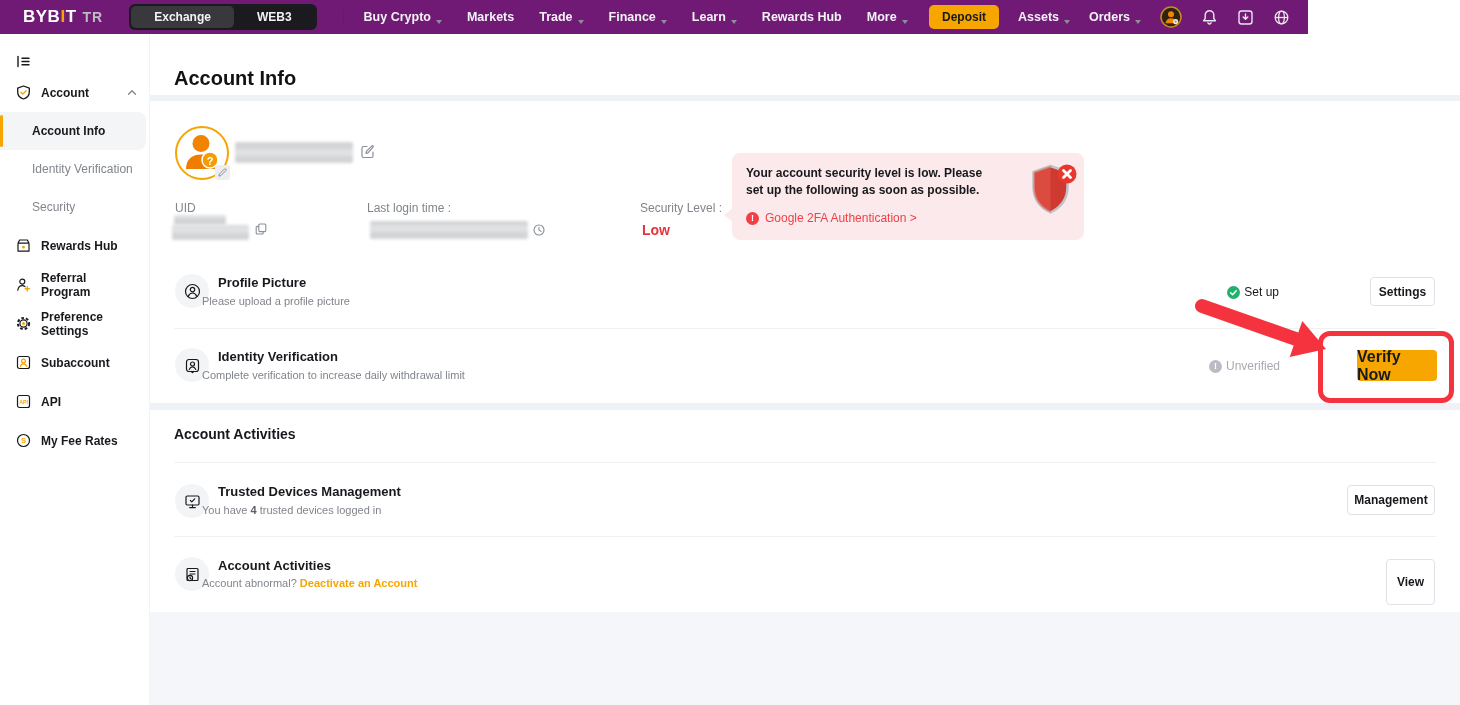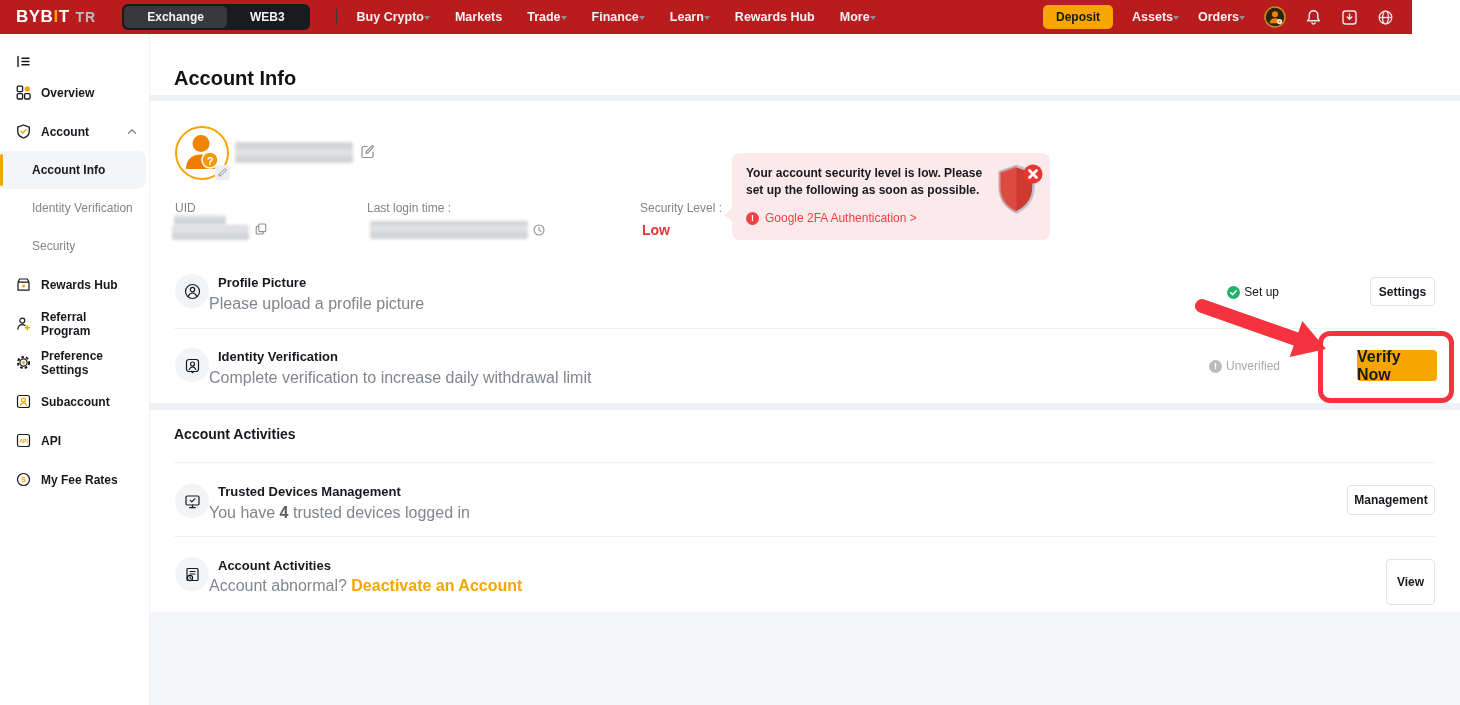--- a/index.html
+++ b/index.html
@@ -5,33 +5,33 @@
   * { box-sizing: border-box; }
   html,body { margin:0; padding:0; }
   body {
     width:1460px; height:705px; position:relative; overflow:hidden;
     font-family:"Liberation Sans", sans-serif; background:#ffffff; color:#16181d;
   }
   svg { display:block; }
 
   
   .topnav{
-    position:absolute; top:0; left:0; width:1412px; height:34px;
-    background:#b91c1c; display:flex; align-items:center; padding:0 18px 0 16px;
+    position:absolute; top:0; left:0; width:1308px; height:34px;
+    background:#701a75; display:flex; align-items:center; padding:0 18px 0 23px;
   }
   .logo{ display:flex; align-items:baseline; cursor:pointer; }
   .logo .lg{ color:#ffffff; font-weight:800; font-size:17px; letter-spacing:.5px; }
   .logo .lg.accent{ color:#f7a600; }
   .logo .region{ color:#b9bcc1; font-weight:600; font-size:14px; margin-left:6px; letter-spacing:1px; }
   .toggle{ margin-left:26px; background:#1b1b1f; border-radius:6px; padding:2px; display:flex; }
   .toggle .opt{ font-size:12px; font-weight:700; color:#f2f3f5; padding:4px 23px; border-radius:5px; cursor:pointer; }
   .toggle .opt.active{ background:#38383d; }
   .nav-sep{ width:1px; height:16px; background:#38383d; margin:0 20px 0 26px; }
   .menu{ display:flex; align-items:center; gap:25px; }
-  .menu-item{ display:flex; align-items:center; color:#f2f3f5; font-size:12.5px; font-weight:700; cursor:pointer; white-space:nowrap; }
+  .menu-item{ display:flex; align-items:flex-end; gap:5px; color:#f2f3f5; font-size:12.5px; font-weight:700; cursor:pointer; white-space:nowrap; }
   .caret{ width:0; height:0; border-left:3.5px solid transparent; border-right:3.5px solid transparent; border-top:4px solid #8c9096; margin-top:1px; }
   .topnav-right{ margin-left:auto; display:flex; align-items:center; gap:19px; }
   .deposit-btn{ background:#f7a600; color:#17191d; font-size:12px; font-weight:700; padding:5px 13px; border-radius:5px; cursor:pointer; }
   .nav-ico{ cursor:pointer; display:flex; align-items:center; }
 
   
   .sidebar{
     position:absolute; left:0; top:34px; width:150px; height:671px;
     background:#ffffff; border-right:1px solid #f2f3f5;
   }
@@ -57,31 +57,31 @@
     background-image:
       repeating-linear-gradient(0deg,#d3d4d6 0 7px,#e0e1e3 7px 14px),
       repeating-linear-gradient(90deg, rgba(255,255,255,.5) 0 9px, rgba(0,0,0,.05) 9px 18px);
     background-color:#d9dadc; filter:blur(1.5px);
   }
   .lbl{ position:absolute; font-size:12px; color:#81858c; }
   .low{ position:absolute; font-size:14px; font-weight:700; color:#e6353a; }
   .mini-ico{ position:absolute; cursor:pointer; }
 
   
-  .warnbox{ position:absolute; left:582px; top:119px; width:318px; height:87px; background:#fbe9eb; border-radius:8px; }
+  .warnbox{ position:absolute; left:582px; top:119px; width:352px; height:87px; background:#fbe9eb; border-radius:8px; }
   .warnbox .tail{ position:absolute; left:-8px; top:55px; width:0; height:0; border-top:7px solid transparent; border-bottom:7px solid transparent; border-right:9px solid #fbe9eb; }
   .warn-text{ position:absolute; left:14px; top:12px; width:252px; font-size:12px; font-weight:700; color:#17191d; line-height:17px; }
   .warn-shield{ position:absolute; right:7px; top:9px; }
   .warn-link{ position:absolute; left:14px; top:58px; display:flex; align-items:center; gap:6px; color:#f04146; font-size:12px; cursor:pointer; }
   .excl{ width:13px; height:13px; border-radius:50%; background:#f04146; color:#fff; font-size:9px; font-weight:700; display:flex; align-items:center; justify-content:center; }
 
   
   .row-icon{ position:absolute; left:25px; width:34px; height:34px; border-radius:50%; background:#f3f4f6; display:flex; align-items:center; justify-content:center; }
   .row-title{ position:absolute; left:68px; font-size:13px; font-weight:700; color:#17191d; }
-  .row-sub{ position:absolute; left:59px; font-size:16px; color:#81858c; }
+  .row-sub{ position:absolute; left:52px; font-size:11px; color:#81858c; }
   .status{ position:absolute; display:flex; align-items:center; gap:4px; font-size:12px; }
   .status.setup{ color:#17191d; }
   .status.unverified{ color:#a7abb1; }
   .info-dot{ width:13px; height:13px; border-radius:50%; background:#b9bdc3; color:#fff; font-size:9px; font-weight:700; display:flex; align-items:center; justify-content:center; }
   .ghost-btn{ position:absolute; border:1px solid #dfe2e6; background:#fff; border-radius:4px; font-size:12px; font-weight:700; color:#17191d; display:flex; align-items:center; justify-content:center; cursor:pointer; }
   .verify-btn{ position:absolute; left:1207px; top:316px; width:80px; height:31px; background:#f7a600; border-radius:4px; font-size:16px; font-weight:700; color:#17191d; display:flex; align-items:center; justify-content:center; cursor:pointer; }
   .hl-rect{ position:absolute; left:1168px; top:297px; width:136px; height:72px; border:5px solid #f5333f; border-radius:12px; pointer-events:none; }
   .annot-arrow{ position:absolute; left:1038px; top:262px; pointer-events:none; }
 
   
@@ -180,29 +180,20 @@
 </header>
 
 <aside class="sidebar">
   <div class="collapse">
     <svg width="15" height="15" viewBox="0 0 15 15" fill="none" stroke="#17191d" stroke-width="1.4" stroke-linecap="round">
       <path d="M2 2.5 v10"></path>
         <path d="M6 4.2 h7 M6 7.5 h7 M6 10.8 h7"></path>
     </svg>
   </div>
 
-  <div class="side-item">
-    <svg width="15" height="15" viewBox="0 0 15 15">
-      <rect x="1.2" y="1.2" width="5.4" height="5.4" rx="1" fill="none" stroke="#17191d" stroke-width="1.3"></rect>
-      <rect x="8.6" y="1.2" width="5.4" height="5.4" rx="2.7" fill="#f7a600"></rect>
-      <rect x="1.2" y="8.6" width="5.4" height="5.4" rx="1" fill="none" stroke="#17191d" stroke-width="1.3"></rect>
-      <rect x="8.6" y="8.6" width="5.4" height="5.4" rx="1" fill="none" stroke="#17191d" stroke-width="1.3"></rect>
-    </svg>
-    <span class="grow">Overview</span>
-  </div>
 
   <div class="side-item">
     <svg width="15" height="15" viewBox="0 0 15 15">
       <path d="M7.5 1 L13.3 3.1 V7 c0 3.7-2.3 5.9-5.8 7 C4 12.9 1.7 10.7 1.7 7 V3.1 Z" fill="none" stroke="#17191d" stroke-width="1.3" stroke-linejoin="round"></path>
       <path d="M5 7.2 l1.9 1.9 3.2-3.4" fill="none" stroke="#f7a600" stroke-width="1.4" stroke-linecap="round" stroke-linejoin="round"></path>
     </svg>
     <span class="grow">Account</span>
     <svg width="10" height="7" viewBox="0 0 10 7">
       <path d="M1.5 5.2 L5 1.8 L8.5 5.2" fill="none" stroke="#81858c" stroke-width="1.3" stroke-linecap="round" stroke-linejoin="round"></path>
     </svg>

